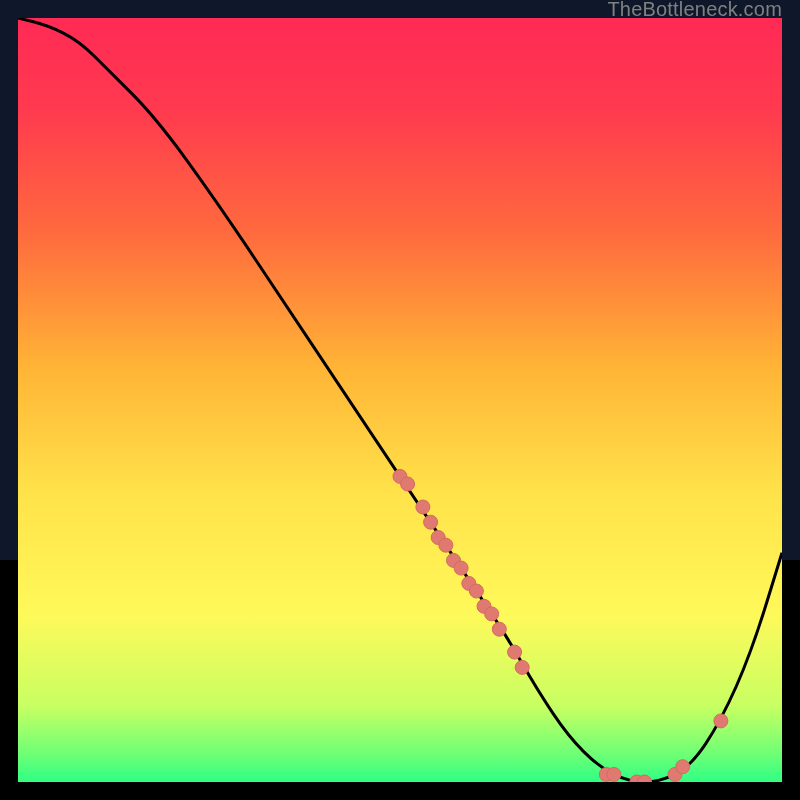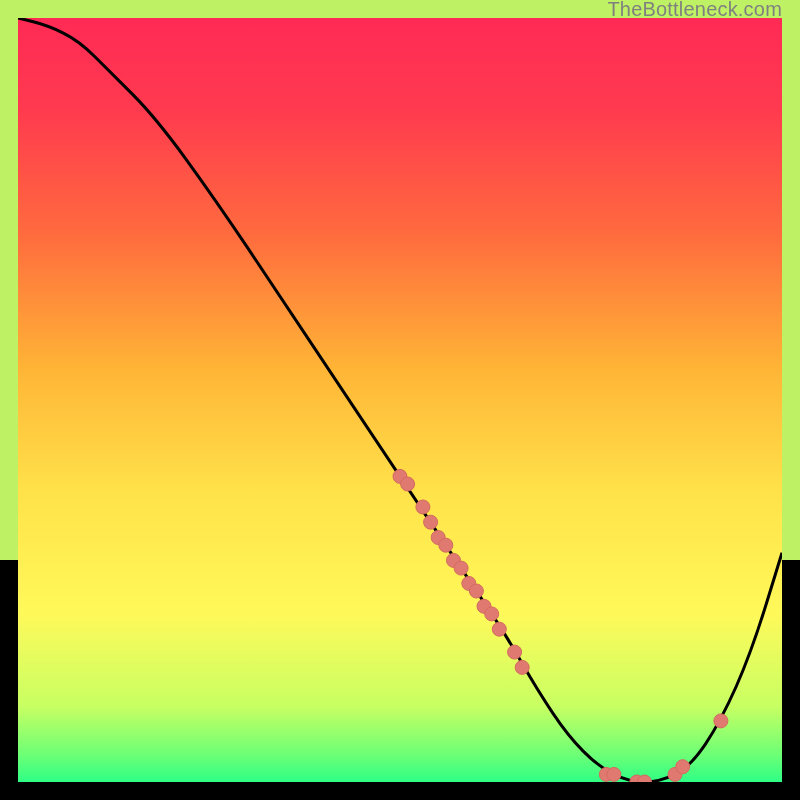--- a/index.html
+++ b/index.html
@@ -8,21 +8,21 @@
     width: 800px;
     height: 800px;
     background: #000;
     overflow: hidden;
     font-family: Arial, Helvetica, sans-serif;
   }
   .stage {
     position: relative;
     width: 800px;
     height: 560px;
-    background: #bef264;
+    background: #0f172a;
   }
   .plot {
     position: absolute;
     left: 18px;
     top: 18px;
     width: 764px;
     height: 764px;
   }
   .watermark {
     position: absolute;

